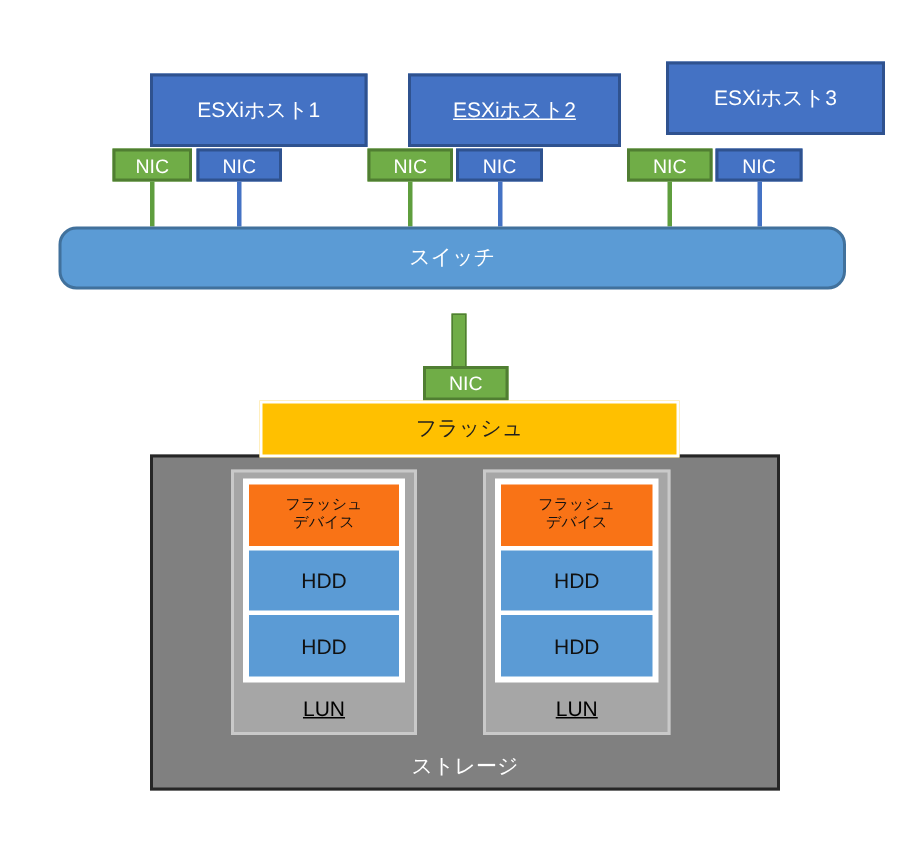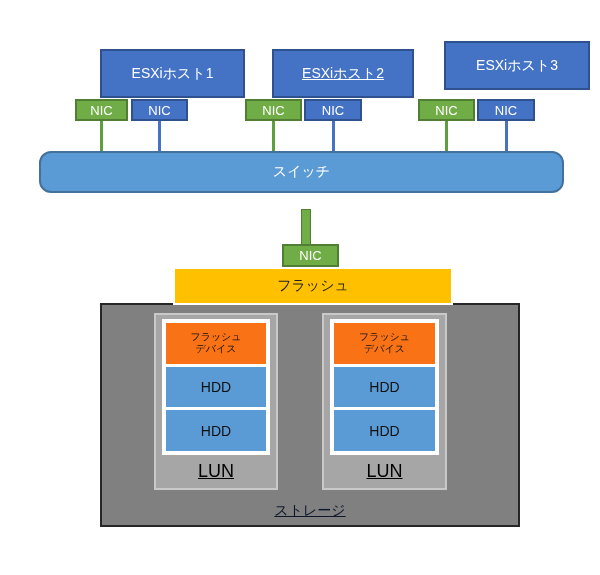--- a/index.html
+++ b/index.html
@@ -19,28 +19,28 @@
   .line-green{background:#5F9E3E;}
   .line-blue{background:#4472C4;}
   
   .switch{background:#5B9BD5;border:2px solid #41719C;color:#ffffff;font-size:14px;}
   
   .uplink{background:#70AD47;border:1px solid #507E32;}
   
   .controller{background:#FFC000;border:2px solid #ffffff;color:#1f1f1f;font-size:14px;z-index:3;}
   
   .storage{background:#808080;border:2px solid #262626;z-index:1;}
-  .storage-label{color:#0f172a;text-decoration:underline;font-size:14px;}
+  .storage-label{color:#ffffff;font-size:14px;}
   
   .lun{background:#A6A6A6;border:2px solid #C9C9C9;}
   .lun-inner{background:#ffffff;display:flex;flex-direction:column;gap:3px;padding:4px;}
   .device{flex:1;display:flex;align-items:center;justify-content:center;text-align:center;color:#111111;}
   .flash{background:#f97316;font-size:10px;line-height:1.25;}
   .hdd{background:#5B9BD5;font-size:14px;}
-  .lun-label{color:#000000;text-decoration:underline;font-size:18px;}
+  .lun-label{color:#000000;text-decoration:underline;font-size:14px;}
 </style>
 </head>
 <body>
 
 <div id="canvas">
 
   <div class="abs host center" style="left:58px;top:49px;width:145px;height:49px;">
     <span>ESXiホスト1</span>
   </div>
   <div class="abs nic nic-green center" style="left:75px;top:99px;width:53px;height:22px;">

